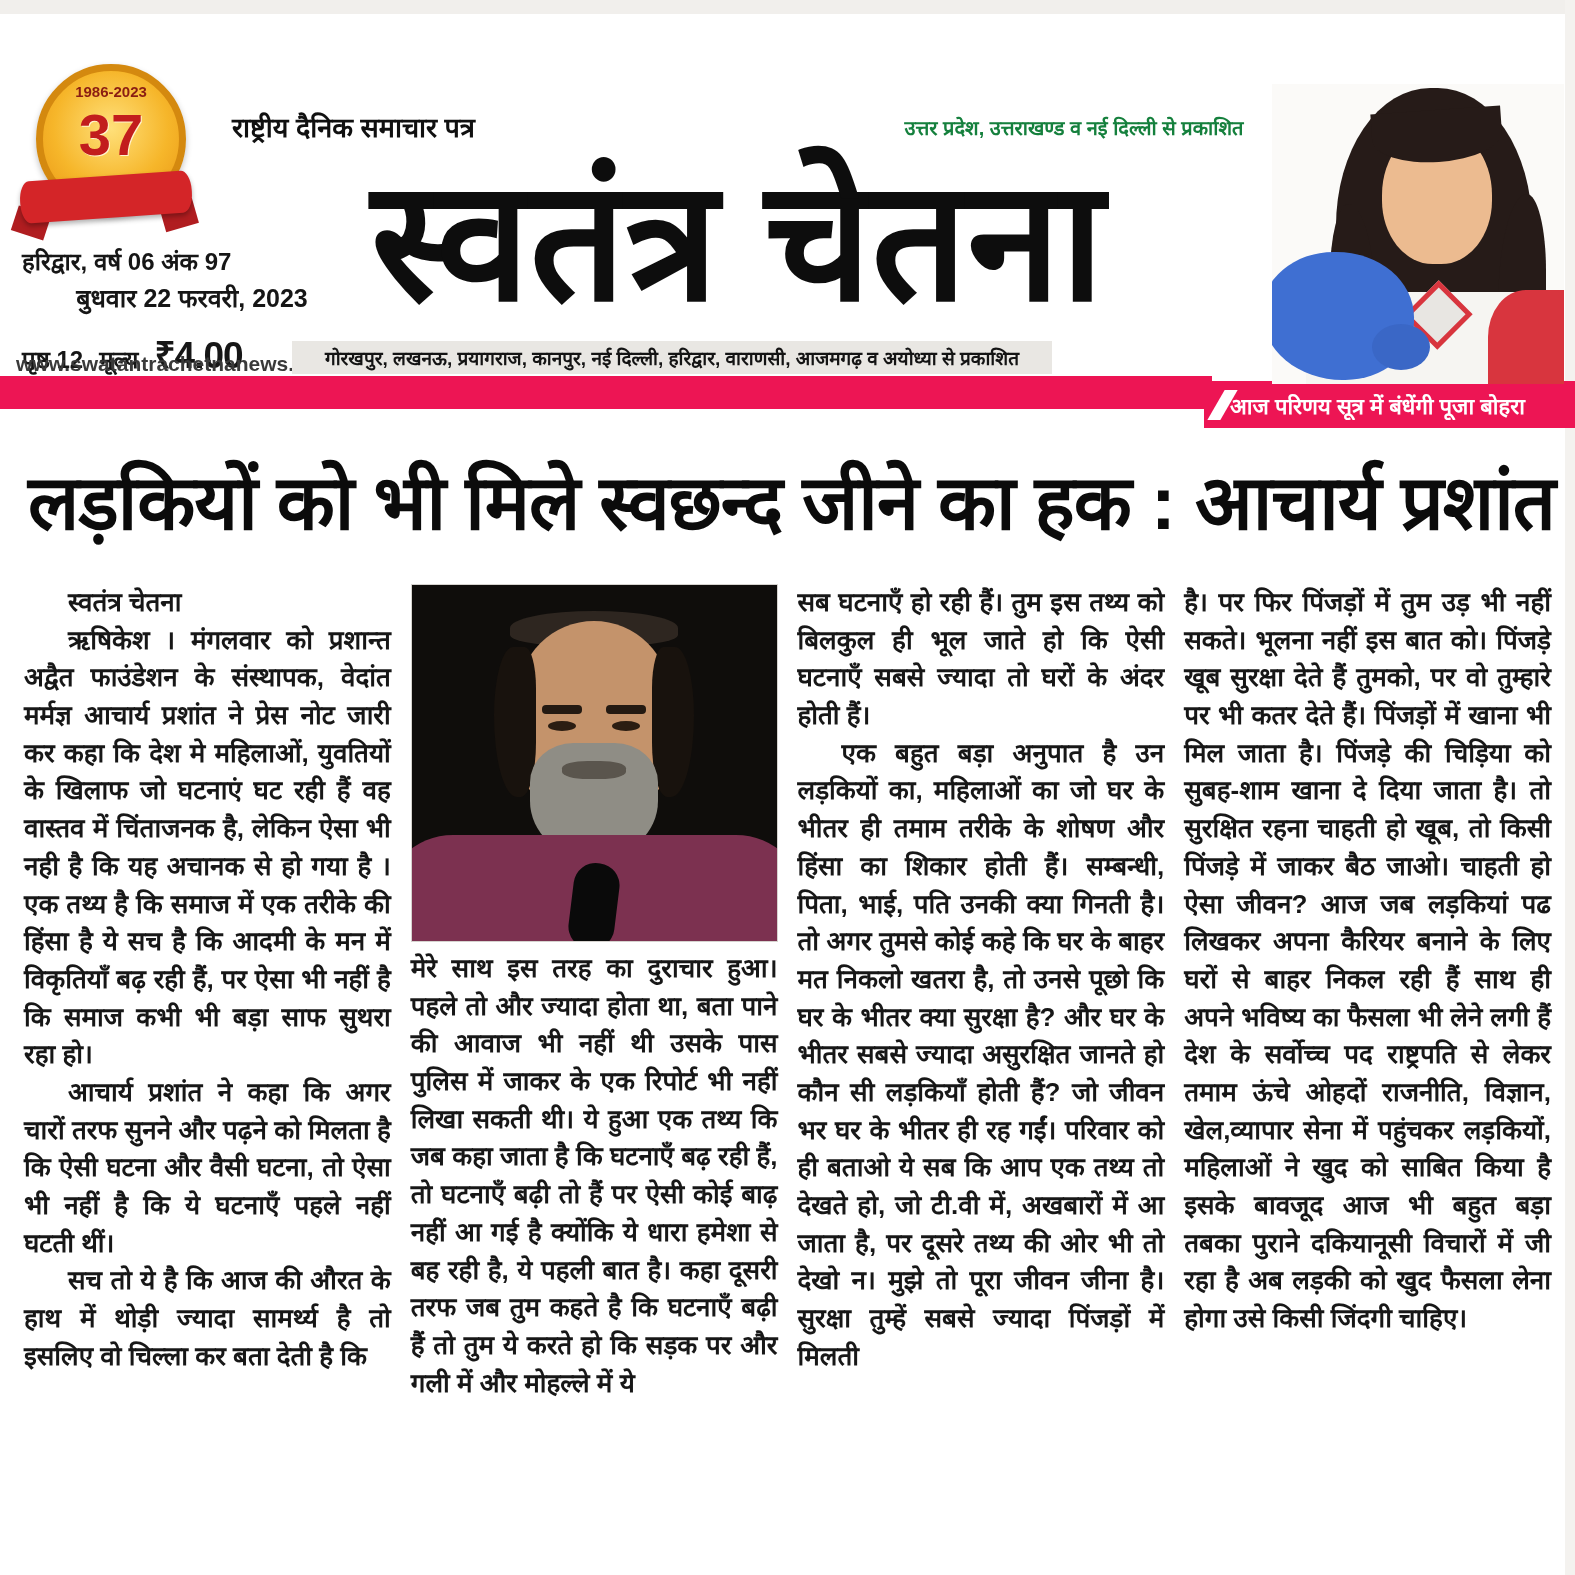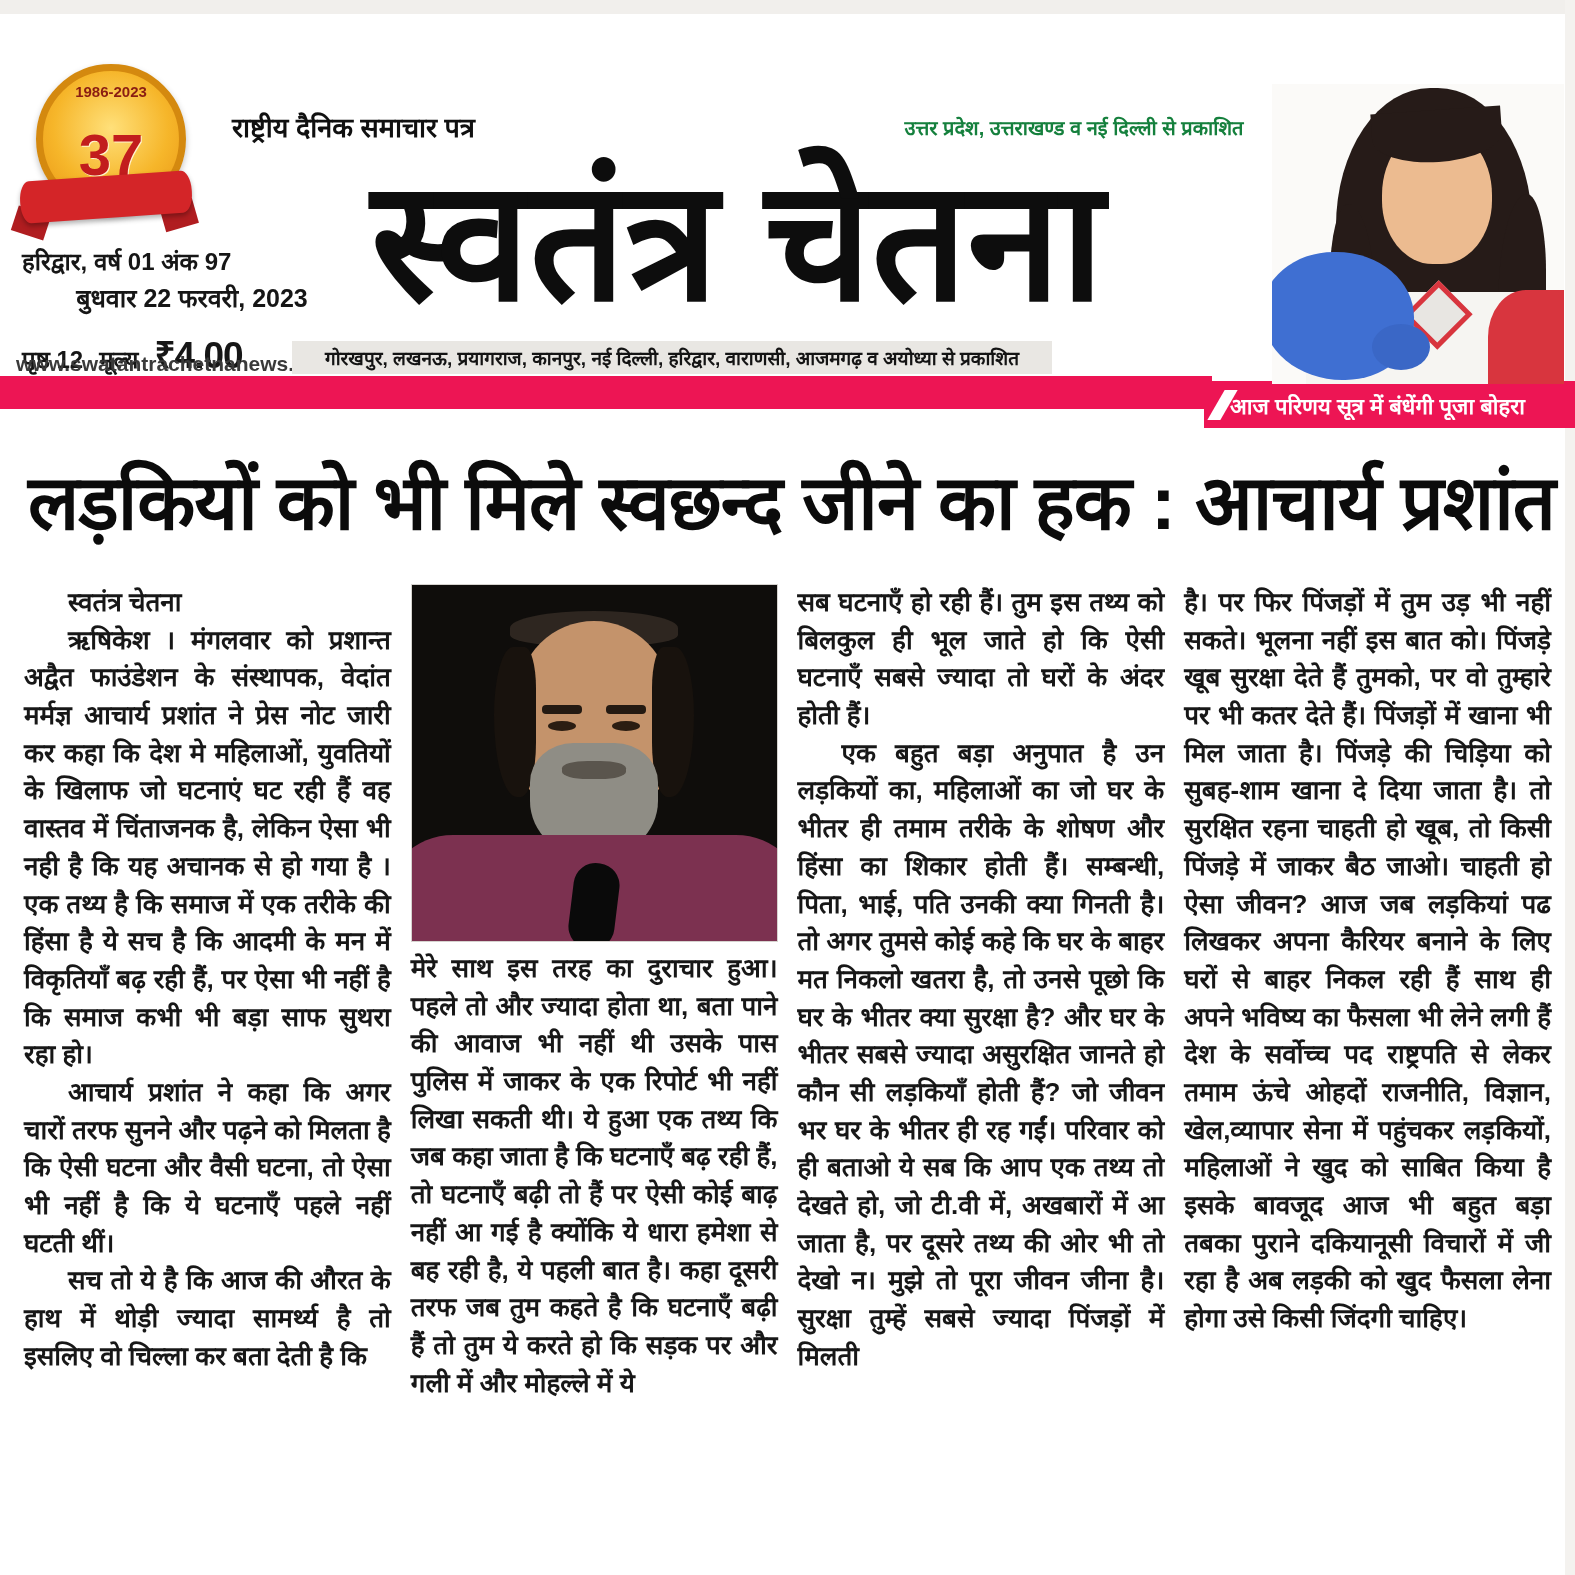--- a/index.html
+++ b/index.html
@@ -9,21 +9,21 @@
   .edge-right{position:absolute;right:0;top:0;width:10px;height:100%;background:#f4f2ef;}
 
   
   .badge{position:absolute;left:20px;top:64px;width:172px;height:180px;}
   .badge-circle{position:absolute;left:16px;top:0;width:136px;height:136px;border-radius:50%;
     background:radial-gradient(circle at 50% 42%,#ffe07a 0%,#f6b62a 55%,#e89212 100%);
     border:7px solid #d4890f;box-shadow:0 3px 6px rgba(0,0,0,.25);}
   .badge-years{position:absolute;left:0;top:12px;width:100%;text-align:center;
     font-size:15px;font-weight:bold;color:#8a1d12;}
   .badge-number{position:absolute;left:0;top:30px;width:100%;text-align:center;
-    font-size:58px;font-weight:bold;color:#c21d1d;text-shadow:1px 1px 0 #fff3cf;margin-top:20px;}
+    font-size:58px;font-weight:bold;color:#c21d1d;text-shadow:1px 1px 0 #fff3cf;}
   .badge-ribbon{position:absolute;left:0;top:112px;width:172px;height:42px;background:#d42528;
     border-radius:10px/20px;transform:rotate(-4deg);box-shadow:0 3px 5px rgba(0,0,0,.3);}
   .badge-ribbon-tail-l{position:absolute;left:-6px;top:146px;width:34px;height:26px;background:#b01d20;
     transform:rotate(18deg);}
   .badge-ribbon-tail-r{position:absolute;right:-4px;top:138px;width:34px;height:26px;background:#b01d20;
     transform:rotate(-16deg);}
 
   
   .tagline{position:absolute;left:232px;top:108px;font-size:27px;font-weight:bold;color:#101010;}
   .masthead-title{position:absolute;left:195px;top:122px;width:1085px;height:240px;
@@ -126,21 +126,21 @@
     <div class="badge-ribbon-tail-l"></div>
     <div class="badge-ribbon-tail-r"></div>
     <div class="badge-ribbon"></div>
   </div>
 
   <div class="tagline">राष्ट्रीय दैनिक समाचार पत्र</div>
   <div class="masthead-title">स्वतंत्र चेतना</div>
   <div class="pub-line">उत्तर प्रदेश, उत्तराखण्ड व नई दिल्ली से प्रकाशित</div>
 
   <div class="edition">
-    <div class="edition-line1">हरिद्वार, वर्ष 01 अंक 97</div>
+    <div class="edition-line1">हरिद्वार, वर्ष 06 अंक 97</div>
     <div class="edition-line2">बुधवार 22 फरवरी, 2023</div>
     <div class="edition-line3">
       <span class="page-label">पृष्ठ 12</span>
       <span class="price-label">मूल्य</span>
       <span class="price-value">₹4.00</span>
     </div>
     <div class="registration">डाक पंजीयन संख्या UA/DO/DON/56/2019-2021</div>
   </div>
 
   <div class="website">

